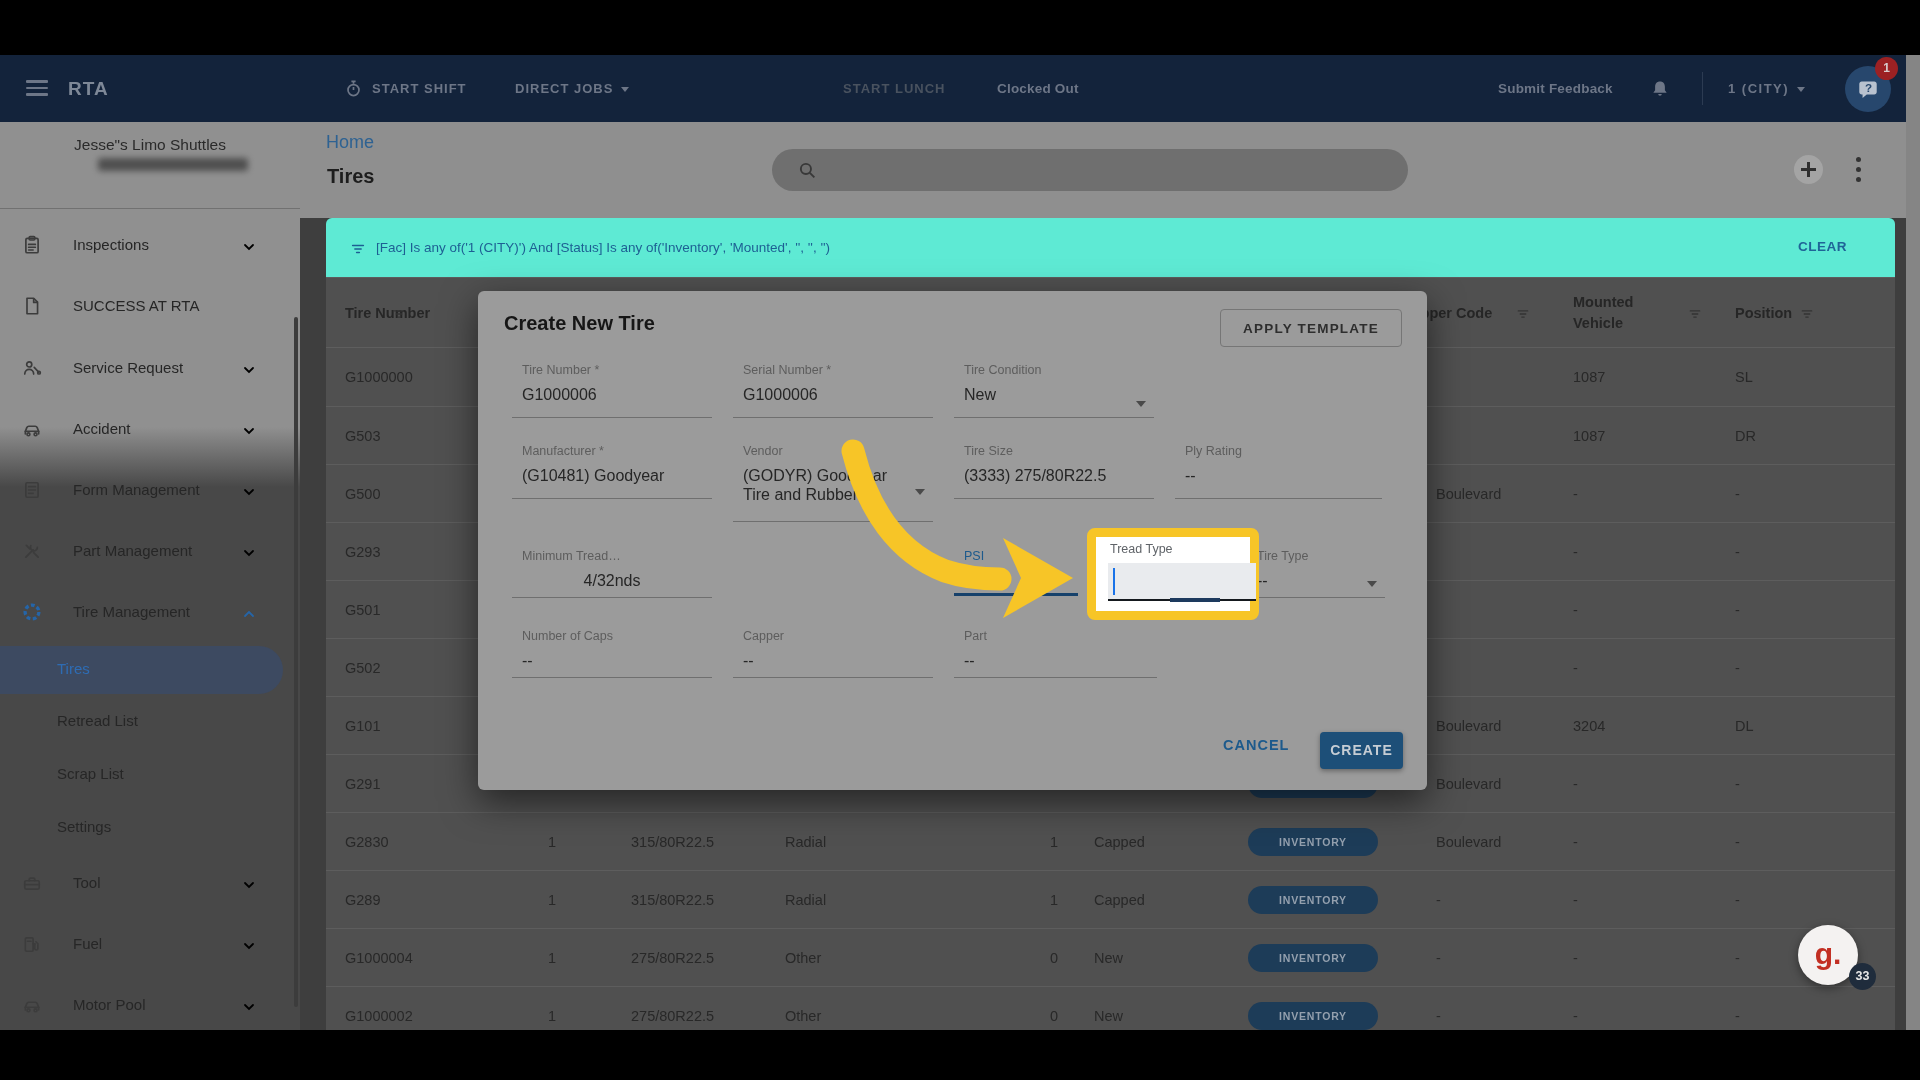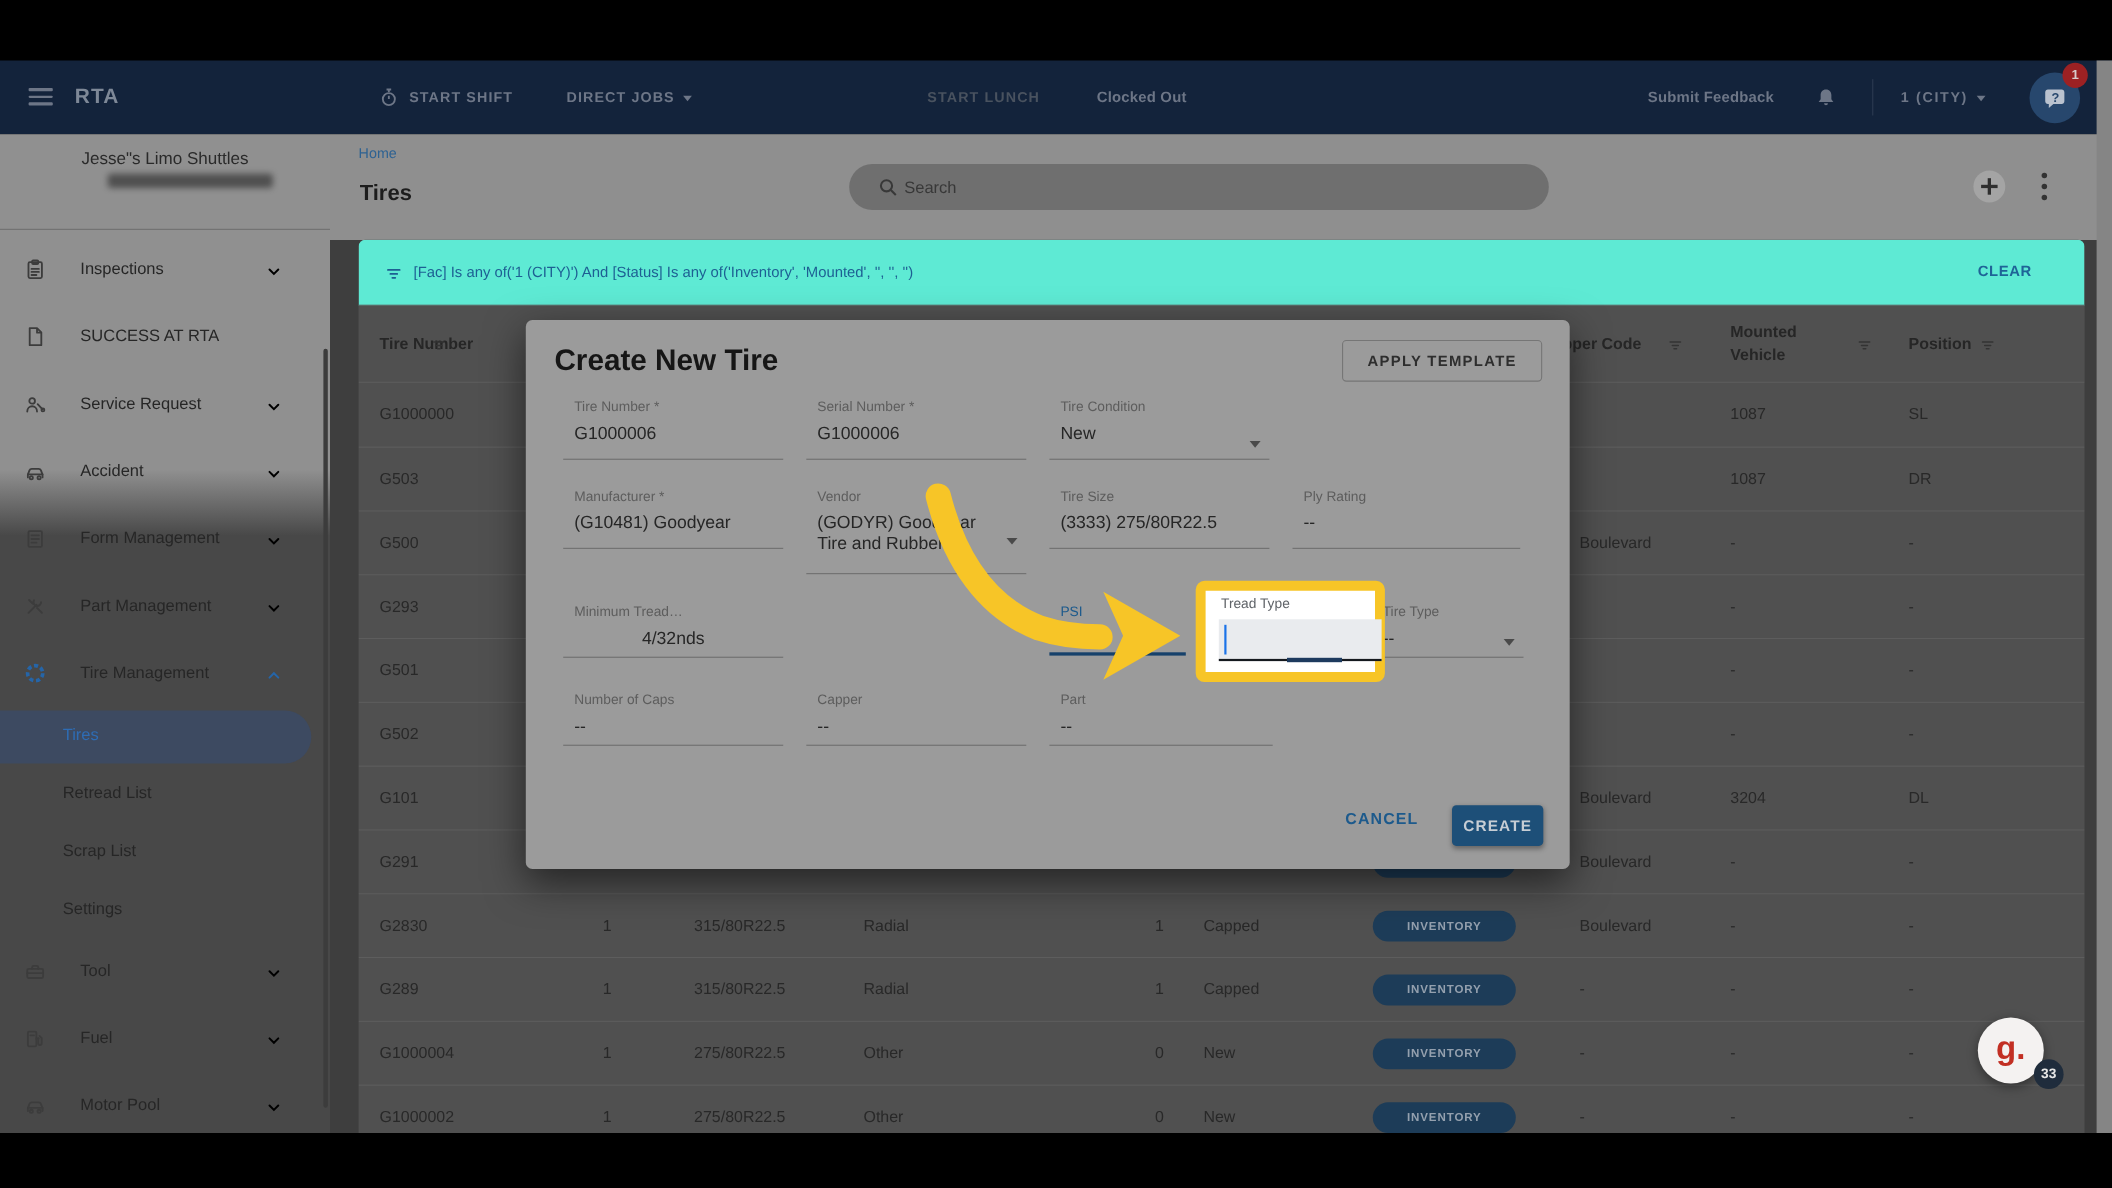--- a/index.html
+++ b/index.html
@@ -35,21 +35,21 @@
 .chev svg { display:block; }
 .side-item.sub .s-label { left:57px; }
 .side-item.active { height:48px; background:#3d4a61; border-radius:0 24px 24px 0; width:283px; }
 .side-item.active .s-label { top:14px; color:#2e6cb4; }
 .side-item.blue .s-icon, .side-item.blue .chev { color:#2565a8; }
 #side-scroll { position:absolute; left:294px; top:195px; width:4px; height:690px; background:#3c3c3c; border-radius:2px; }
 
 
 #main { position:absolute; left:300px; top:122px; width:1620px; height:908px;
   background:linear-gradient(180deg,#8f8f8f 0,#8f8f8f 96px,#3e3e3e 96px,#3e3e3e 100%); }
-#breadcrumb { position:absolute; left:26px; top:10px; font-size:13px; color:#2e6292; }
+#breadcrumb { position:absolute; left:26px; top:10px; font-size:18px; color:#2e6292; }
 #page-title { position:absolute; left:27px; top:43px; font-size:20px; font-weight:bold; color:#1d1d1d; }
 #searchbar { position:absolute; left:472px; top:27px; width:636px; height:42px; border-radius:21px; background:#6f6f6f; }
 #searchbar svg { position:absolute; left:26px; top:12px; }
 #searchbar input { position:absolute; left:50px; top:0; width:560px; height:42px; background:transparent; border:none; outline:none; font-size:15px; color:#2f2f2f; font-family:"Liberation Sans",sans-serif; }
 #searchbar input::placeholder { color:#383838; opacity:1; }
 #add-btn { position:absolute; left:1494px; top:33px; width:29px; height:29px; border-radius:50%; background:#a4a4a4; }
 #add-btn:before { content:""; position:absolute; left:7px; top:13px; width:15px; height:3px; background:#2f2f2f; }
 #add-btn:after { content:""; position:absolute; left:13px; top:7px; width:3px; height:15px; background:#2f2f2f; }
 #kebab { position:absolute; left:1556px; top:33px; width:6px; height:28px; }
 #kebab i { position:absolute; left:0; width:5px; height:5px; border-radius:50%; background:#333; }
@@ -69,21 +69,21 @@
 .trow:first-child { border-top:none; }
 .cell { position:absolute; top:0; height:58px; line-height:58px; white-space:nowrap; }
 .c-tire{left:19px} .c-fac{left:120px;width:110px;text-align:right} .c-size{left:305px}
 .c-tread{left:459px} .c-caps{left:622px;width:110px;text-align:right} .c-cond{left:768px}
 .c-loc{left:1110px} .c-mounted{left:1247px} .c-pos{left:1409px}
 .badge { position:absolute; left:922px; top:15px; width:130px; height:28px; border-radius:14px; background:#1d3c58; color:#94a0ae; font-size:10.5px; font-weight:bold; letter-spacing:0.8px; text-align:center; line-height:28px; }
 .badge:empty { display:none; }
 
 
 #modal { position:absolute; left:478px; top:291px; width:949px; height:499px; background:#9b9b9b; border-radius:6px; box-shadow:0 12px 36px rgba(0,0,0,.55); }
-#modal-title { position:absolute; left:26px; top:21px; font-size:27px; font-weight:bold; color:#161616; }
+#modal-title { position:absolute; left:26px; top:21px; font-size:20px; font-weight:bold; color:#161616; }
 #apply-btn { position:absolute; left:742px; top:18px; width:182px; height:38px; border:1px solid #767676; border-radius:4px; color:#2e2e2e; font-size:13.5px; font-weight:bold; letter-spacing:1.2px; text-align:center; line-height:37px; cursor:pointer; }
 .field { position:absolute; border-bottom:1px solid #6f6f6f; }
 .flabel { font-size:12.5px; color:#5d5d5d; white-space:nowrap; padding-left:10px; }
 .fvalue { margin-top:8px; font-size:16px; color:#262626; padding-left:10px; line-height:19px; }
 .field.center .fvalue { text-align:center; padding-left:0; }
 .field.psi { border-bottom:3px solid #16416b; }
 .field.psi .flabel { color:#1d5a8c; }
 .fcaret { position:absolute; right:8px; bottom:10px; width:0; height:0; border-left:5px solid transparent; border-right:5px solid transparent; border-top:6px solid #4a4a4a; }
 #cancel-btn { position:absolute; left:745px; top:446px; font-size:14.5px; font-weight:bold; letter-spacing:1px; color:#1d5a8c; cursor:pointer; }
 #create-btn { position:absolute; left:842px; top:441px; width:83px; height:37px; background:#1d4f78; border-radius:4px; color:#c6cdd4; font-size:14px; font-weight:bold; letter-spacing:1px; text-align:center; line-height:37px; cursor:pointer; box-shadow:0 2px 5px rgba(0,0,0,.35); }
@@ -317,21 +317,20 @@
   <div id="main">
     <div id="breadcrumb">Home</div>
     <div id="page-title">Tires</div>
     <div id="searchbar">
       <svg width="19" height="19" viewBox="0 0 18 18">
           <g fill="none" stroke="#383838" stroke-width="1.8">
             <circle cx="7.5" cy="7.5" r="4.8"></circle>
             <path d="M11.2 11.2l4.3 4.3"></path>
           </g>
         </svg>
-      <input placeholder="Search" style="">
     </div>
     <div id="add-btn"></div>
     <div id="kebab">
         <i></i>
         <i></i>
         <i></i>
       </div>
 
     <div id="card">
       <div id="rows">

